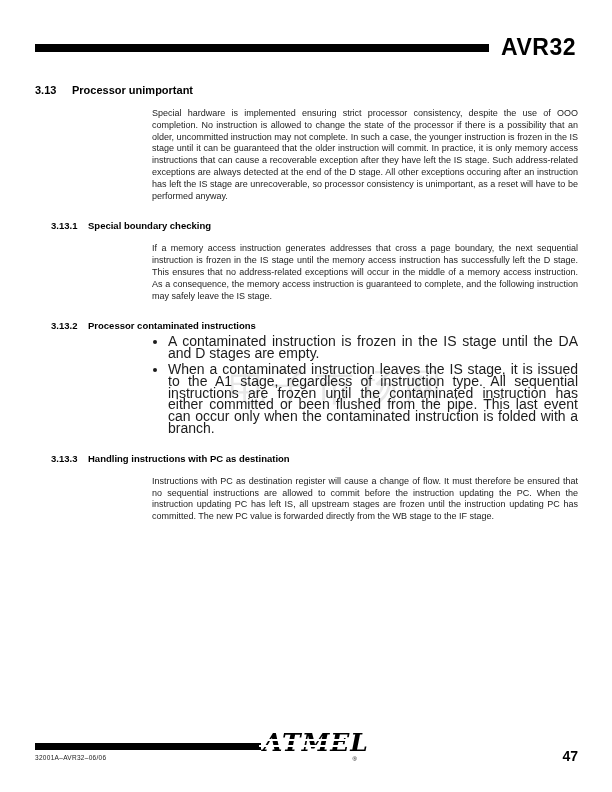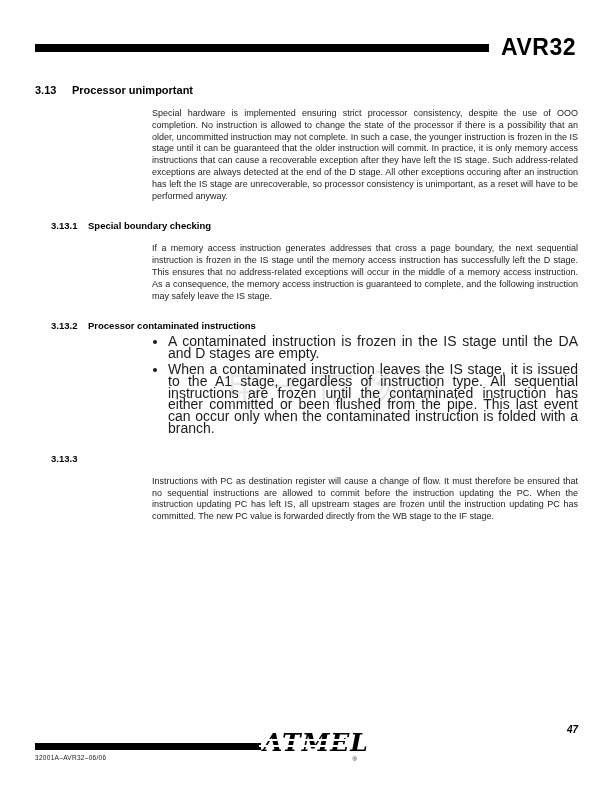--- a/index.html
+++ b/index.html
@@ -144,25 +144,24 @@
     position: absolute;
     left: 35px;
     top: 34px;
     font-size: 6.5px;
     letter-spacing: 0.3px;
     color: #1a1a1a;
   }
   .page-number {
     position: absolute;
     right: 34px;
-    top: 4px;
-    font-size: 10px;
-    font-weight: bold;
-    color: #000000;
-    font-style: italic;
+    top: 28px;
+    font-size: 14px;
+    font-weight: bold;
+    color: #000000;
   }
 </style>
 </head>
 <body>
 
 <div class="page">
 
   <div class="page-header">
     <div class="header-rule"></div>
     <div class="header-title">AVR32</div>
@@ -188,20 +187,21 @@
       <span class="sec-num">3.13.2</span>
       <span class="sec-title">Processor contaminated instructions</span>
     </div>
     <ul class="bullet-list">
       <li class="bullet-item">A contaminated instruction is frozen in the IS stage until the DA and D stages are empty.</li>
       <li class="bullet-item">When a contaminated instruction leaves the IS stage, it is issued to the A1 stage, regardless of instruction type. All sequential instructions are frozen until the contaminated instruction has either committed or been flushed from the pipe. This last event can occur only when the contaminated instruction is folded with a branch.</li>
     </ul>
 
     <div class="sec-heading h2">
       <span class="sec-num">3.13.3</span>
+      <span class="sec-title">Handling instructions with PC as destination</span>
     </div>
     <p class="body-text">Instructions with PC as destination register will cause a change of flow. It must therefore be ensured that no sequential instructions are allowed to commit before the instruction updating the PC. When the instruction updating PC has left IS, all upstream stages are frozen until the instruction updating PC has committed. The new PC value is forwarded directly from the WB stage to the IF stage.</p>
 
   </div>
 
   <div class="page-footer">
     <div class="footer-rule-left"></div>
     <div class="atmel-logo">
       <span class="atmel-text">ATMEL</span>
       <span class="atmel-stripe s1"></span>

